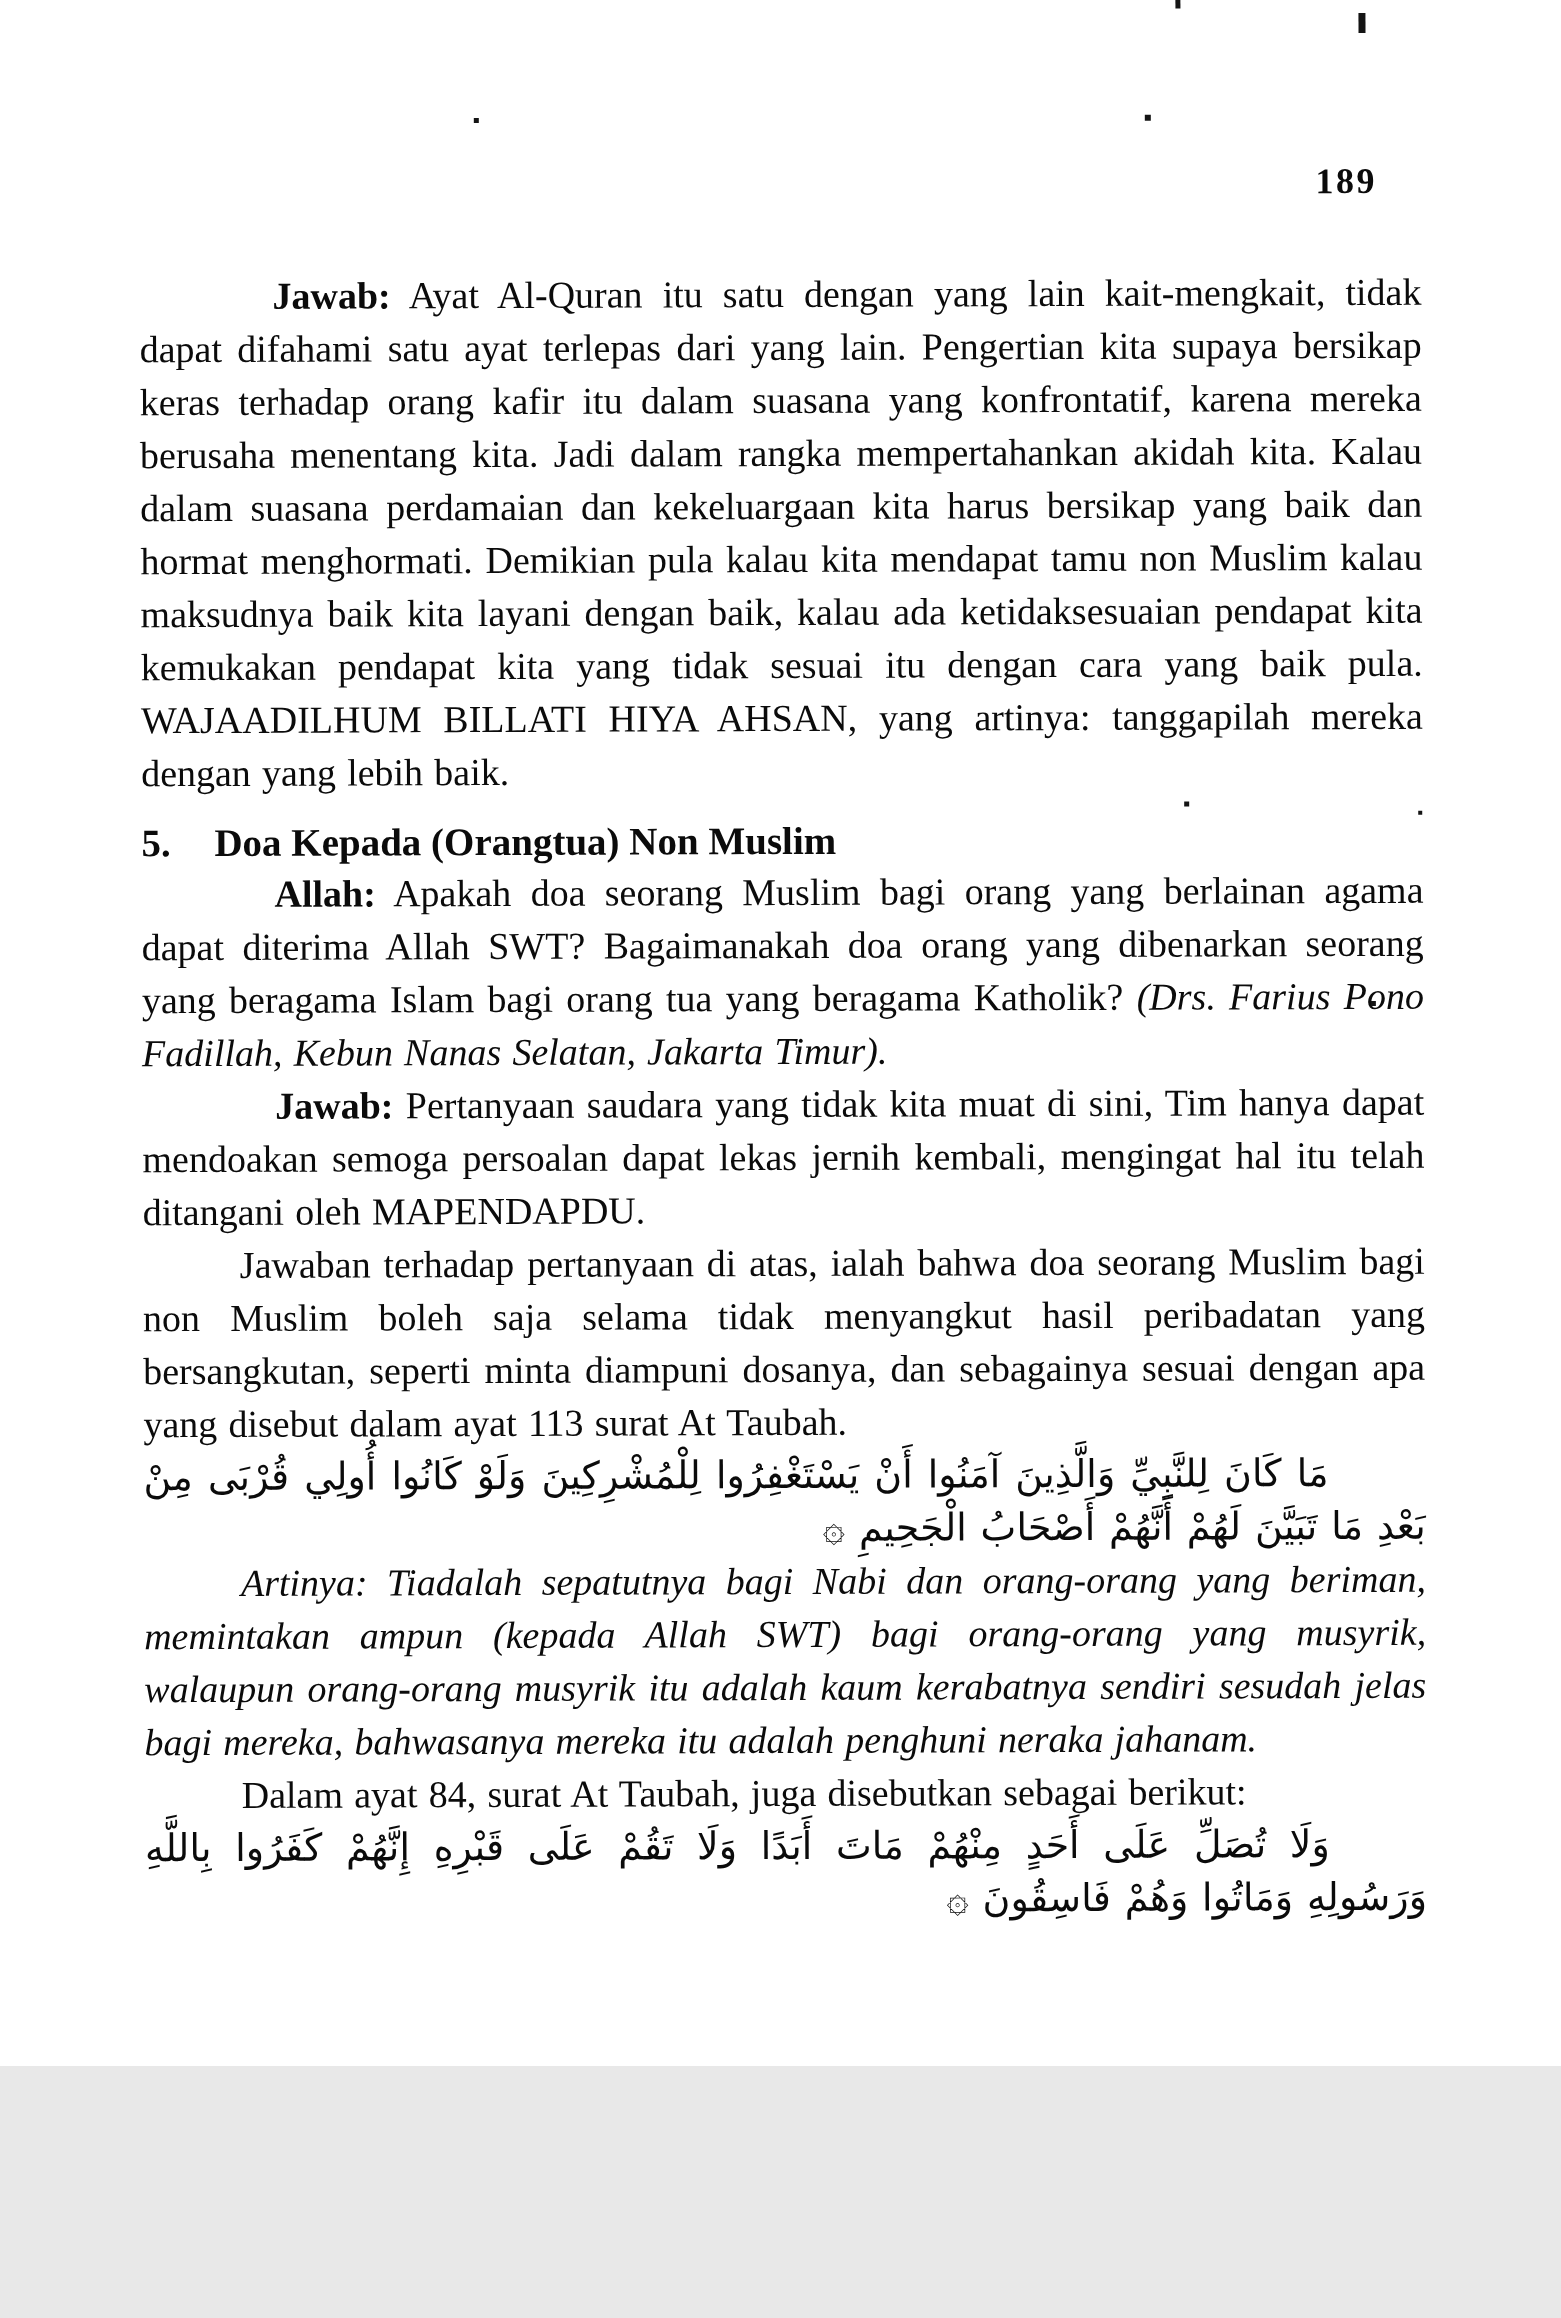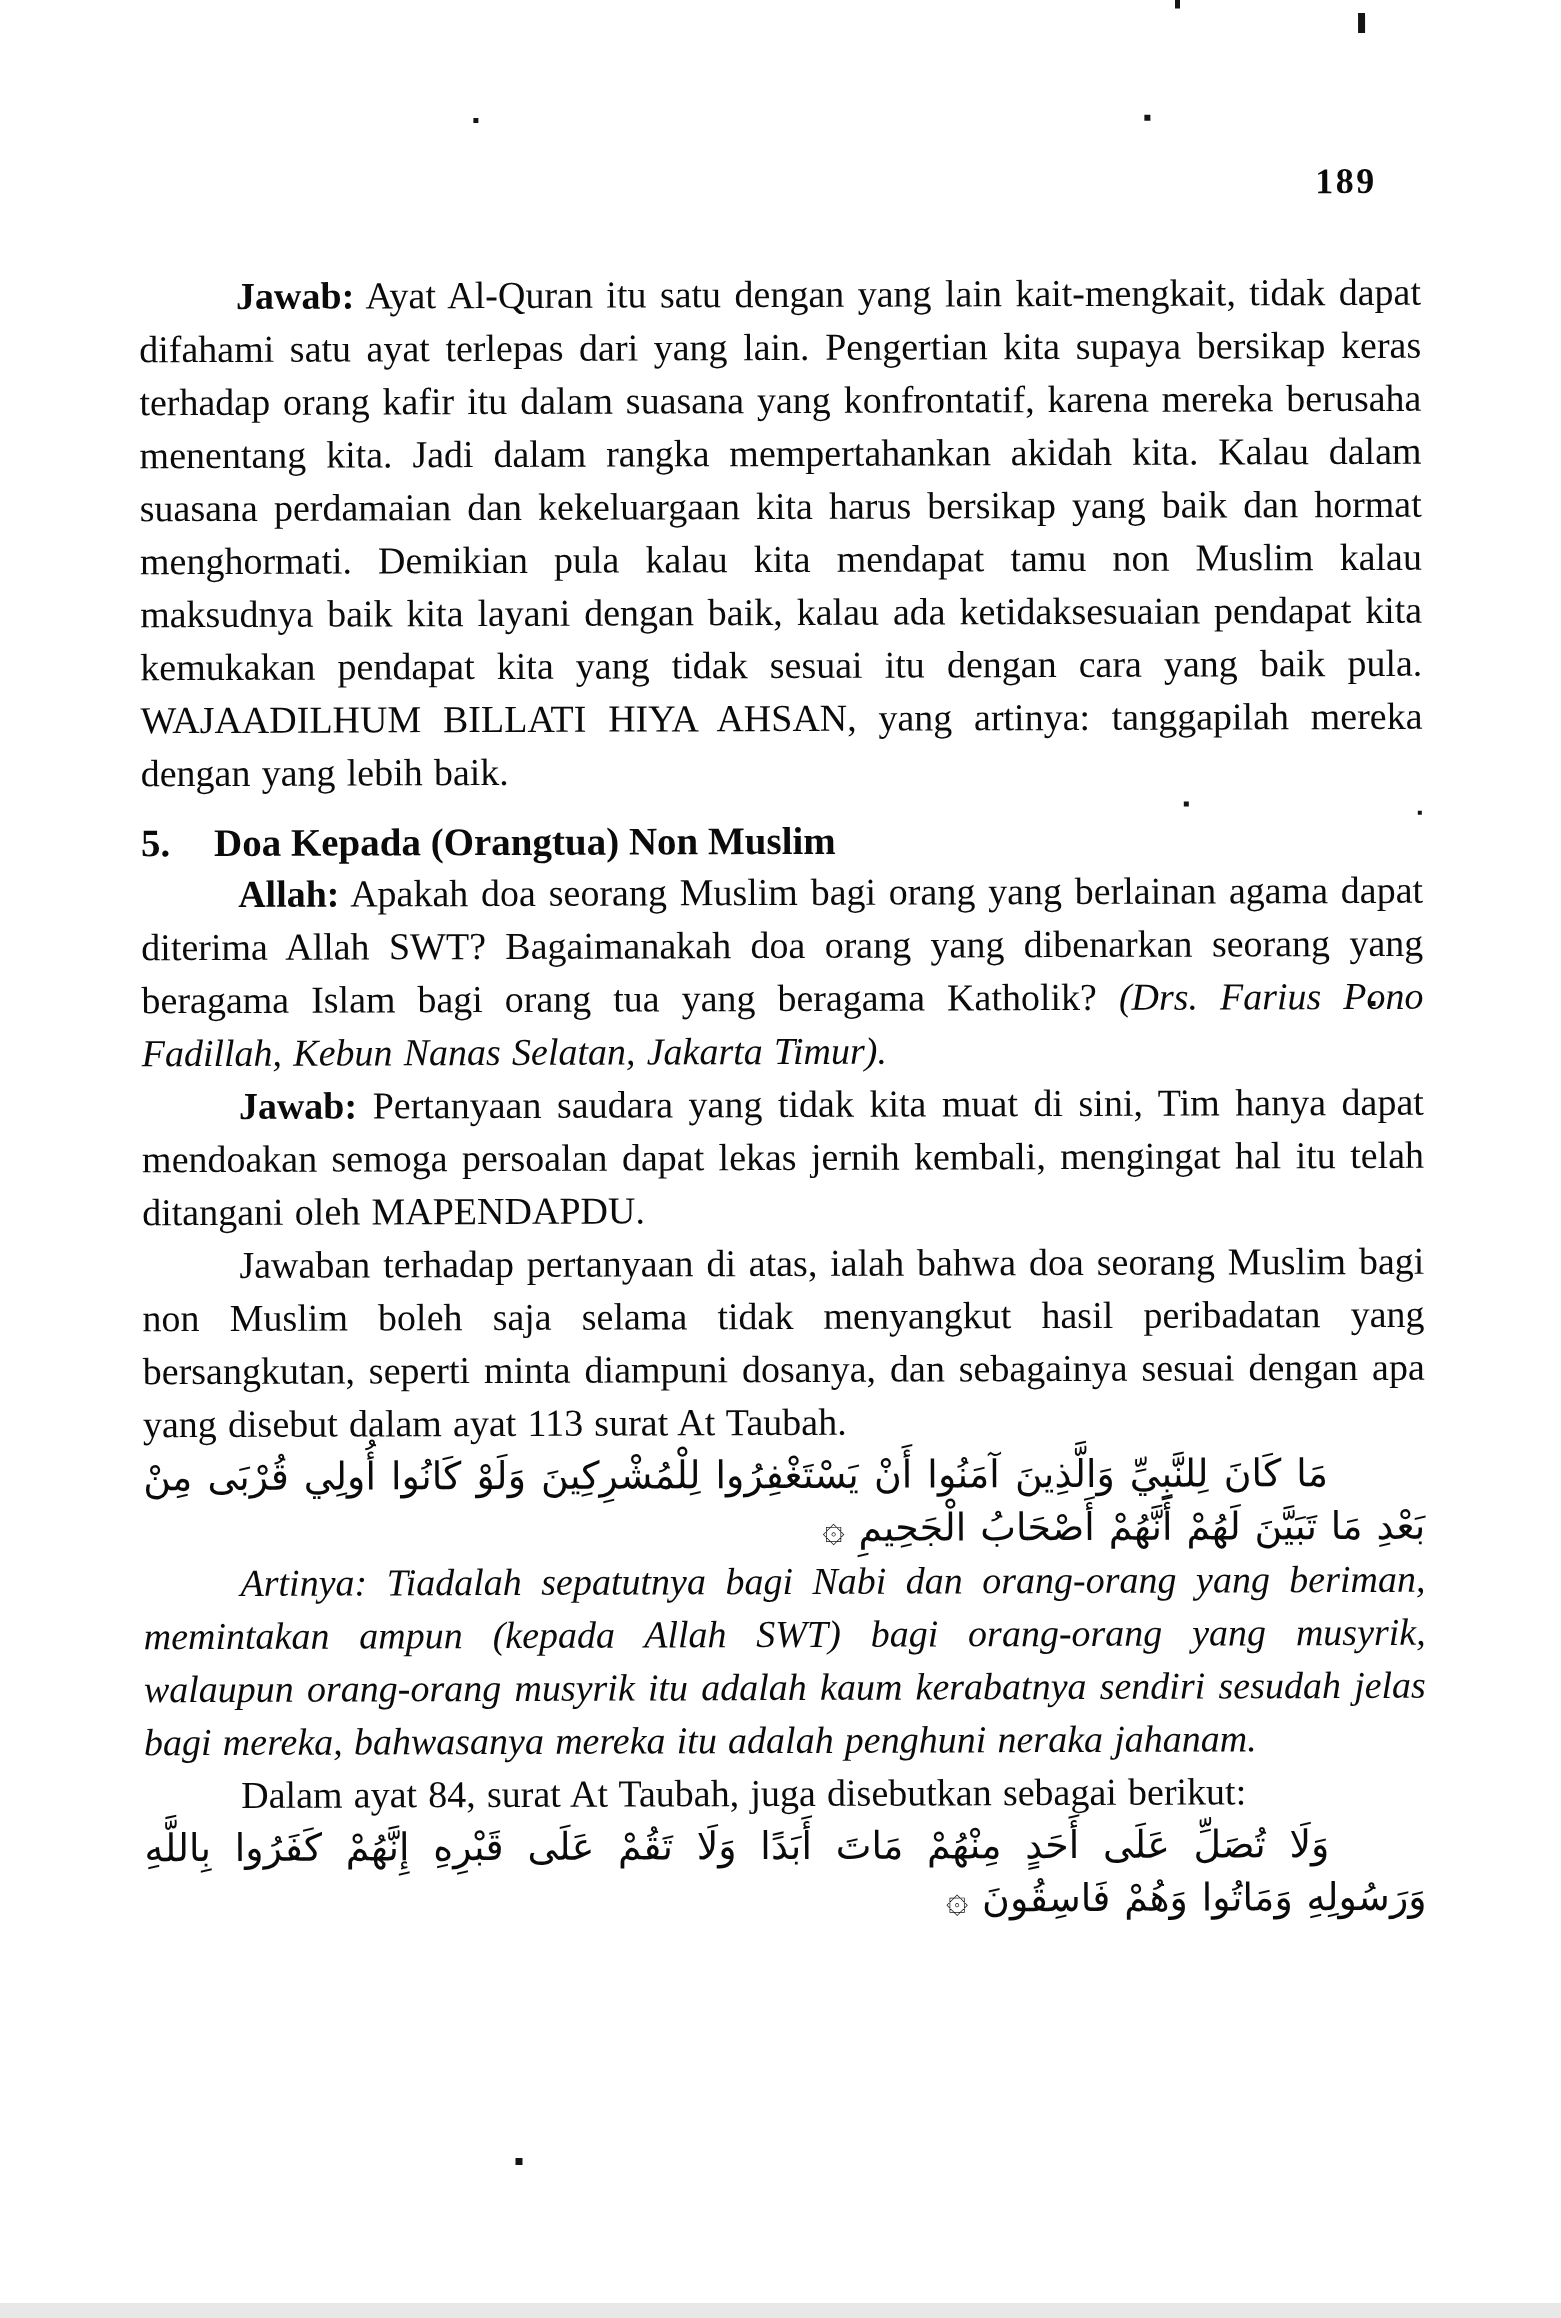--- a/index.html
+++ b/index.html
@@ -3,21 +3,21 @@
 <meta charset="utf-8">
 <style>
   html, body {
     margin: 0;
     padding: 0;
     background: #e8e8e8;
   }
   .page {
     position: relative;
     width: 1561px;
-    height: 2303px;
+    height: 2066px;
     background: #ffffff;
     overflow: hidden;
     font-family: "Liberation Serif", "DejaVu Serif", serif;
     color: #0b0b0b;
   }
   .page-inner {
     position: absolute;
     inset: 0;
     transform: rotate(-0.2deg);
   }
@@ -36,21 +36,21 @@
     width: 1282px;
   }
   .page-content p {
     margin: 0;
     text-indent: 97px;
     text-align: justify;
     font-size: 38px;
     line-height: 53px;
     word-spacing: 1.7px;
   }
-  .bold   { font-weight: bold; }
+  .bold   { font-weight: bold; margin-left: 36px; }
   .italic { font-style: italic; }
 
   .section-heading {
     margin-top: 18px;
     font-weight: bold;
     font-size: 39px;
     line-height: 50px;
   }
   .section-heading .num {
     display: inline-block;

